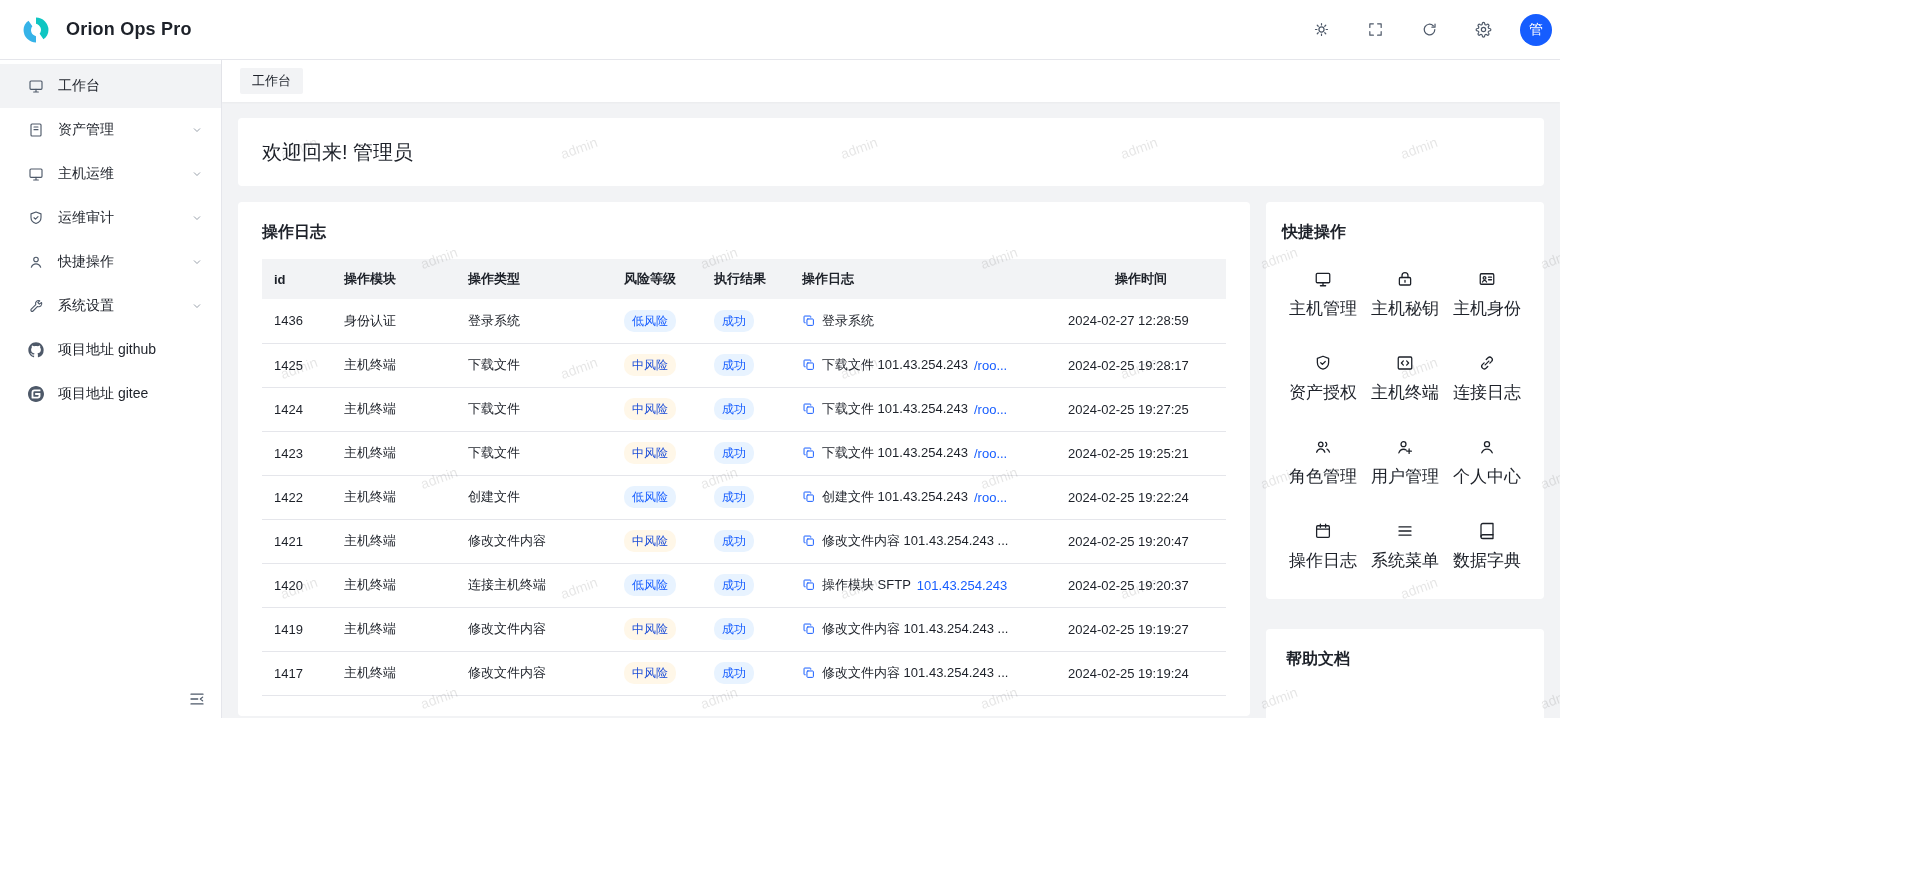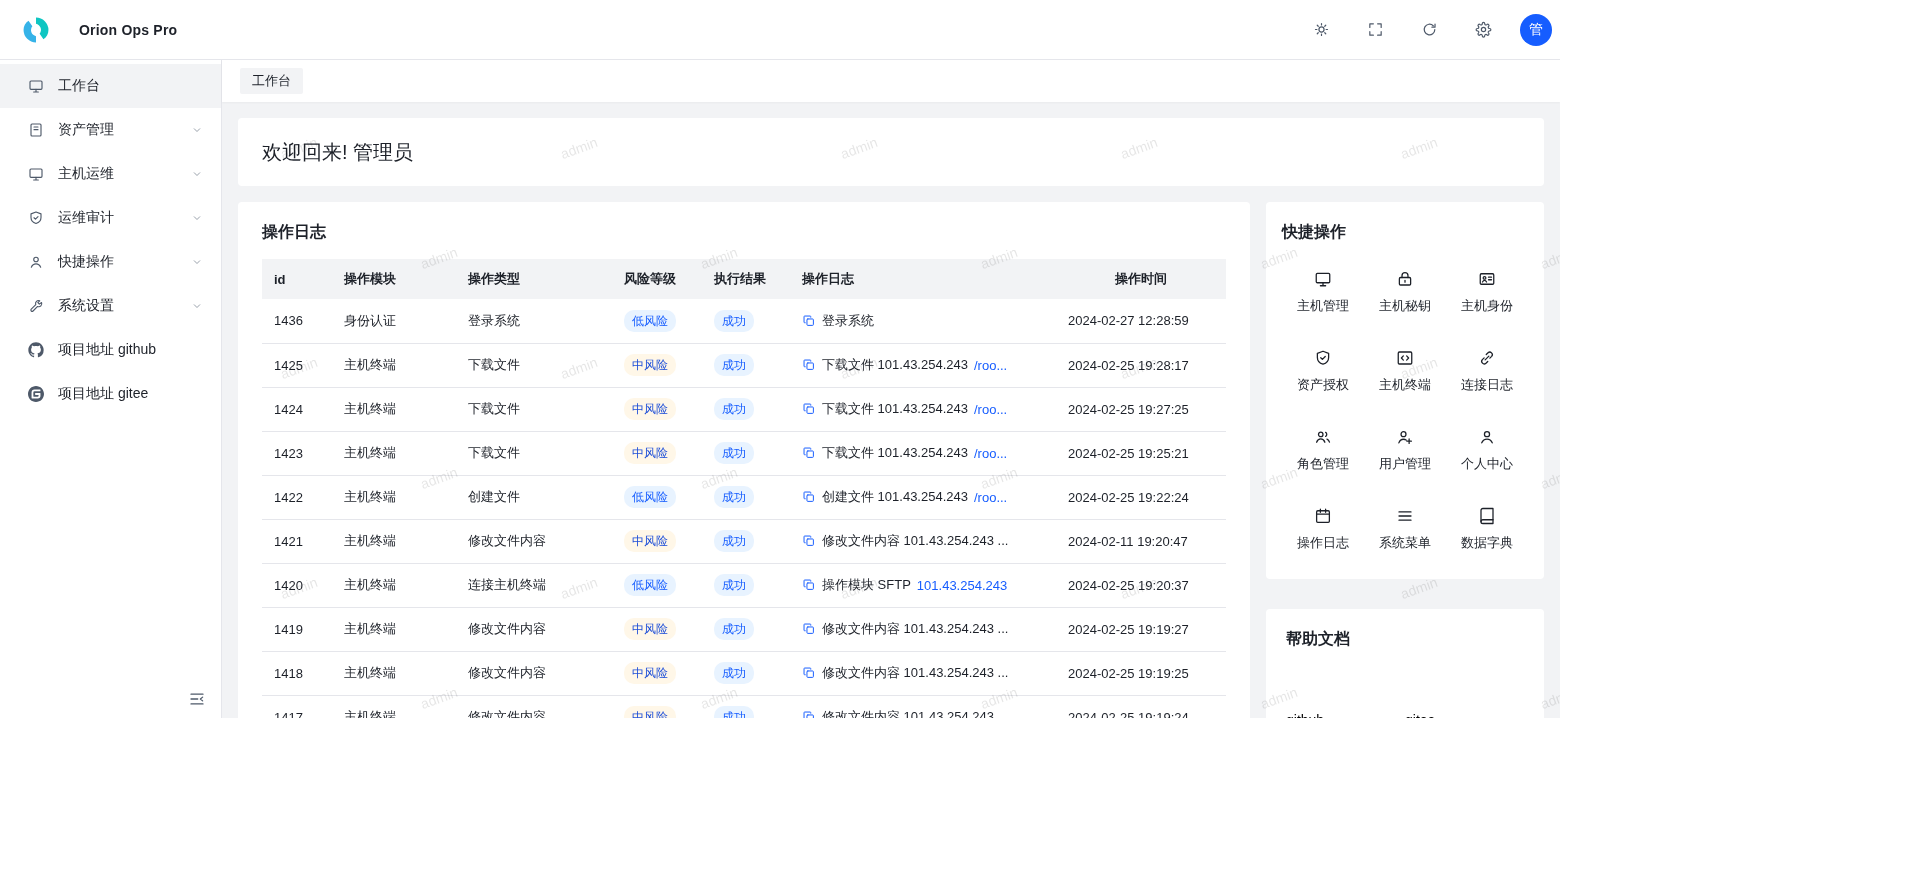--- a/index.html
+++ b/index.html
@@ -9,21 +9,21 @@
     font-family:"Liberation Sans","DejaVu Sans",sans-serif;
     color:#1d2129; cursor:default;
   }
   .canvas { position:relative; width:1919px; height:879px; background:#fff; overflow:hidden; }
   .app { position:absolute; top:0; left:0; width:1560px; height:718px; background:#fff; overflow:hidden; display:flex; flex-direction:column; }
 
   
   .header { flex:0 0 60px; display:flex; align-items:center; padding:0 8px 0 20px; background:#fff; border-bottom:1px solid #e5e6eb; position:relative; z-index:6; }
   .logo { width:32px; height:32px; display:flex; align-items:center; }
   .logo svg { width:30px; height:30px; }
-  .app-title { font-size:14px; font-weight:700; margin-left:27px; letter-spacing:.2px;text-align:center; }
+  .app-title { font-size:18px; font-weight:700; margin-left:14px; letter-spacing:.2px;text-align:center; }
   .header-right { margin-left:auto; display:flex; align-items:center; gap:20px; }
   .hbtn { width:34px; height:34px; border-radius:50%; display:flex; align-items:center; justify-content:center; color:#4e5969; cursor:pointer; background:transparent; border:none; }
   .hbtn .icon { width:17px; height:17px; }
   .avatar { width:32px; height:32px; border-radius:50%; background:#165dff; color:#fff; display:flex; align-items:center; justify-content:center; font-size:14px; cursor:pointer; flex:0 0 32px; }
 
   
   .body { flex:1; display:flex; min-height:0; }
   .sidebar { width:222px; flex:0 0 222px; background:#fff; border-right:1px solid #e5e6eb; display:flex; flex-direction:column; padding-top:4px; }
   .menu { flex:1; }
   .menu-item { height:44px; display:flex; align-items:center; padding:0 18px 0 28px; font-size:14px; color:#1d2129; cursor:pointer; }
@@ -60,21 +60,21 @@
   .copy-ic { width:14px; height:14px; color:#165dff; flex:0 0 14px; cursor:pointer; }
   .log-text { white-space:nowrap; overflow:hidden; text-overflow:ellipsis; }
   .log-link { color:#165dff; cursor:pointer; white-space:nowrap; }
 
   
   .right-col { width:278px; flex:0 0 278px; display:flex; flex-direction:column; gap:30px; }
   .qa-card { background:#fff; border-radius:4px; padding:20px 16px 12px; }
   .qa-grid { margin-top:8px; display:grid; grid-template-columns:repeat(3,1fr); }
   .qa-item { display:flex; flex-direction:column; align-items:center; gap:9px; padding:19px 0 15px; cursor:pointer; border-radius:4px; }
   .qa-icon { width:18px; height:18px; color:#1d2129; }
-  .qa-label { font-size:13px; color:#1d2129; }
+  .qa-label { font-size:17px; color:#1d2129; }
   .help-card { background:#fff; border-radius:4px; padding:20px; }
   .help-links { margin-top:18px; display:grid; grid-template-columns:1fr 1fr; font-size:14px; }
   .help-link { cursor:pointer; color:#000000;margin-top:44px; }
 
   
   .icon { display:inline-flex; }
   .icon svg { width:100%; height:100%; display:block; }
   .watermark-layer { position:absolute; inset:0; overflow:hidden; pointer-events:none; z-index:5; }
   .wm { position:absolute; transform:rotate(-20deg); font-size:14px; color:rgba(0,0,0,.10); white-space:nowrap; }
 </style>
@@ -416,21 +416,21 @@
                         <div class="log-cell">
                           <span class="copy-ic icon">
                             <svg viewBox="0 0 24 24" fill="none" stroke="currentColor" stroke-width="1.7" stroke-linecap="round" stroke-linejoin="round">
                               <rect x="8.5" y="8.5" width="11" height="11" rx="1.5"></rect>
                               <path d="M5.5 15h-1a1 1 0 0 1-1-1V4.5a1 1 0 0 1 1-1H14a1 1 0 0 1 1 1v1"></path>
                             </svg>
                           </span>
                           <span class="log-text">修改文件内容 101.43.254.243 ...</span>
                         </div>
                       </td>
-                      <td>2024-02-11 19:20:47</td>
+                      <td>2024-02-25 19:20:47</td>
                     </tr>
                     <tr>
                       <td>1420</td>
                       <td>主机终端</td>
                       <td>连接主机终端</td>
                       <td><span class="badge low">低风险</span></td>
                       <td><span class="badge success">成功</span></td>
                       <td>
                         <div class="log-cell">
                           <span class="copy-ic icon">
@@ -456,39 +456,20 @@
                           <span class="copy-ic icon">
                             <svg viewBox="0 0 24 24" fill="none" stroke="currentColor" stroke-width="1.7" stroke-linecap="round" stroke-linejoin="round">
                               <rect x="8.5" y="8.5" width="11" height="11" rx="1.5"></rect>
                               <path d="M5.5 15h-1a1 1 0 0 1-1-1V4.5a1 1 0 0 1 1-1H14a1 1 0 0 1 1 1v1"></path>
                             </svg>
                           </span>
                           <span class="log-text">修改文件内容 101.43.254.243 ...</span>
                         </div>
                       </td>
                       <td>2024-02-25 19:19:27</td>
-                    </tr>
-                    <tr>
-                      <td>1418</td>
-                      <td>主机终端</td>
-                      <td>修改文件内容</td>
-                      <td><span class="badge medium">中风险</span></td>
-                      <td><span class="badge success">成功</span></td>
-                      <td>
-                        <div class="log-cell">
-                          <span class="copy-ic icon">
-                            <svg viewBox="0 0 24 24" fill="none" stroke="currentColor" stroke-width="1.7" stroke-linecap="round" stroke-linejoin="round">
-                              <rect x="8.5" y="8.5" width="11" height="11" rx="1.5"></rect>
-                              <path d="M5.5 15h-1a1 1 0 0 1-1-1V4.5a1 1 0 0 1 1-1H14a1 1 0 0 1 1 1v1"></path>
-                            </svg>
-                          </span>
-                          <span class="log-text">修改文件内容 101.43.254.243 ...</span>
-                        </div>
-                      </td>
-                      <td>2024-02-25 19:19:25</td>
                     </tr>
                     <tr>
                       <td>1417</td>
                       <td>主机终端</td>
                       <td>修改文件内容</td>
                       <td><span class="badge medium">中风险</span></td>
                       <td><span class="badge success">成功</span></td>
                       <td>
                         <div class="log-cell">
                           <span class="copy-ic icon">

